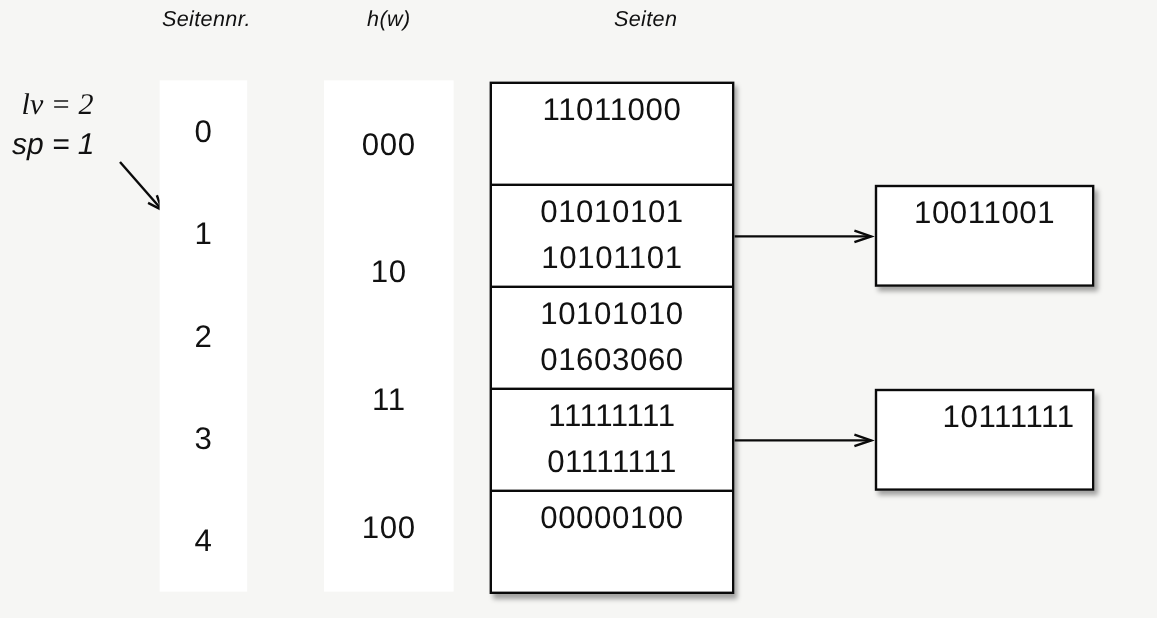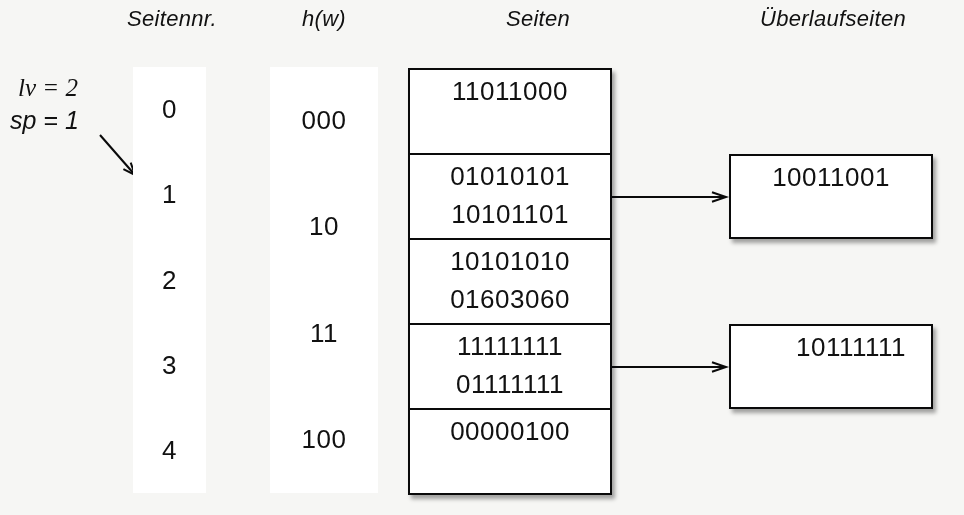--- a/index.html
+++ b/index.html
@@ -14,21 +14,21 @@
     background: #f6f6f4;
     font-family: "Liberation Sans", sans-serif;
     color: #111;
     overflow: hidden;
   }
   
   .hdr {
     position: absolute;
     top: 6px;
     transform: translateX(-50%);
-    font-size: 22px;
+    font-size: 18px;
     font-style: italic;
     font-weight: 500;
     letter-spacing: 0.3px;
     white-space: nowrap;
   }
   .hdr-pageno   { left: 172px; }
   .hdr-hash     { left: 324px; }
   .hdr-pages    { left: 538px; }
   .hdr-overflow { left: 833px; }
 
@@ -90,21 +90,21 @@
     font-size: 26px;
     line-height: 38px;
     letter-spacing: 0.5px;
     min-height: 38px;
   }
 
   
   .obox {
     position: absolute;
     left: 729px;
-    width: 204px;
+    width: 183px;
     height: 85px;
     box-sizing: border-box;
     background: #ffffff;
     border: 2px solid #0a0a0a;
     box-shadow: 3px 4px 4px rgba(0,0,0,0.35);
     text-align: center;
     padding-top: 2px;
   }
   .obox-1 { top: 154px; }
   .obox-2 { top: 324px; padding-left: 40px; }
@@ -121,21 +121,20 @@
   }
 </style>
 </head>
 <body>
 
 <div class="canvas">
 
   <div class="hdr hdr-pageno">Seitennr.</div>
   <div class="hdr hdr-hash">h(w)</div>
   <div class="hdr hdr-pages">Seiten</div>
-  <div class="hdr hdr-overflow">Überlaufseiten</div>
 
   <div class="annotation">
     <div class="ln1">lv = 2</div>
     <div class="ln2">sp = 1</div>
   </div>
 
   <svg class="arrow arrow-diag" width="55" height="55" viewBox="0 0 55 55">
     <line x1="8" y1="7" x2="43" y2="47"></line>
     <polyline points="31.4,41.1 43,47 38.7,34.7"></polyline>
   </svg>

